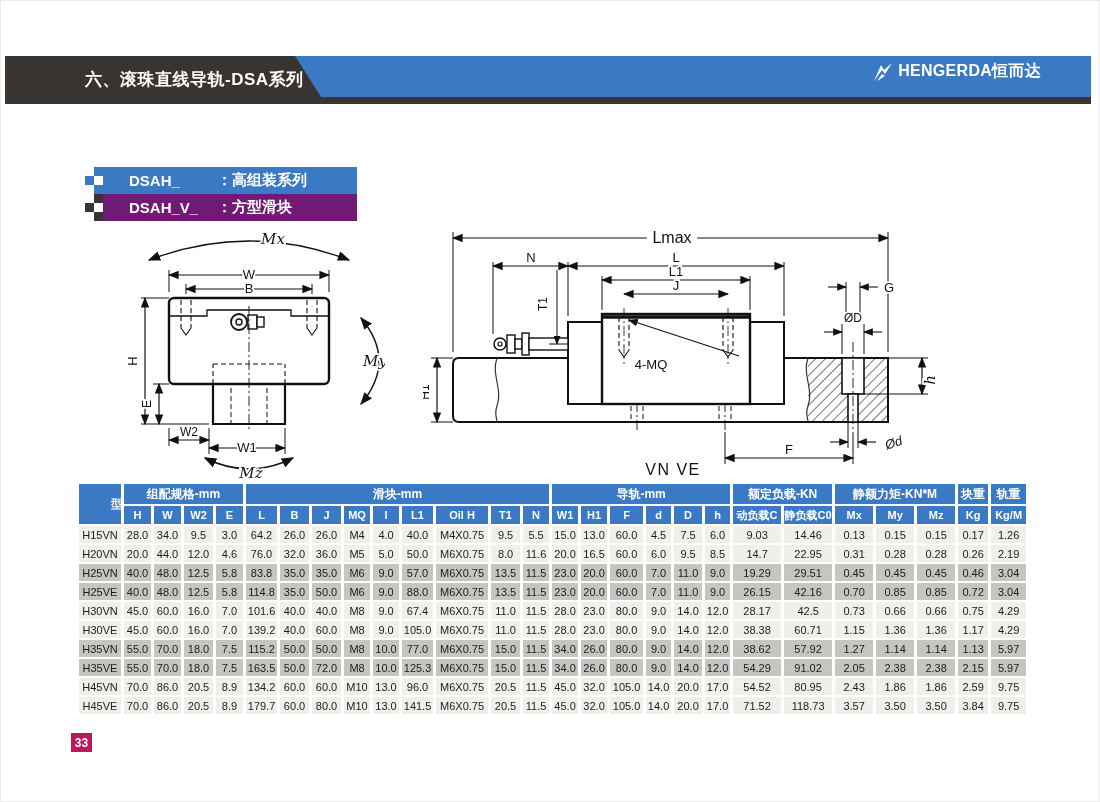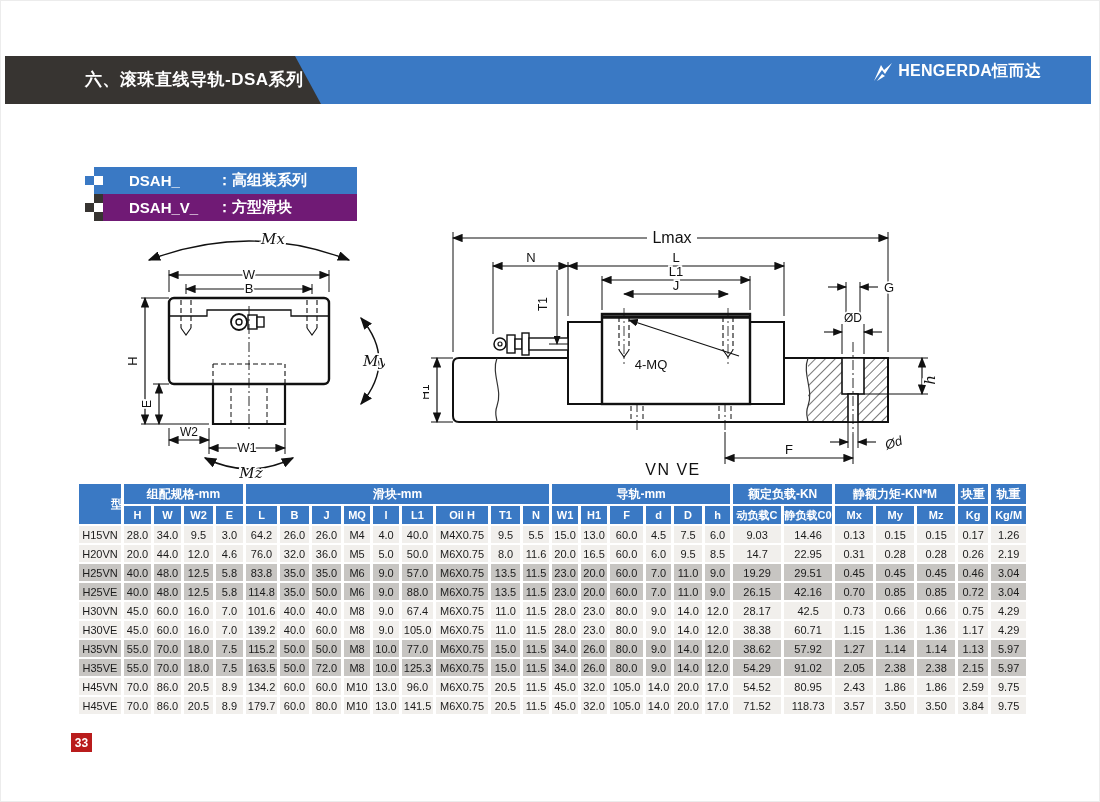--- a/index.html
+++ b/index.html
@@ -8,21 +8,21 @@
     position:relative; background:#fff; overflow:hidden;
     font-family:"Liberation Sans", sans-serif;
     box-shadow: inset 0 0 0 1px #ececec;
   }
   
   .top-bar { position:absolute; left:5px; top:56px; width:1086px; height:48px; background:#373431; }
   .top-bar .page-title {
     position:absolute; left:80px; top:12px; color:#fff; font-size:17px; font-weight:bold; letter-spacing:.5px;
   }
   .blue-band {
-    position:absolute; left:290px; right:0; top:0; height:48px; background:#3A79C4;
+    position:absolute; left:290px; right:0; top:0; height:41px; background:#3A79C4;
     clip-path:polygon(0 0, 100% 0, 100% 100%, 26px 100%);
   }
   .brand { position:absolute; right:50px; top:5px; display:flex; align-items:center; gap:5px; }
   .brand .brand-text { color:#fff; font-size:16px; font-weight:bold; letter-spacing:.3px; }
   
   .series-box { position:absolute; left:85px; top:167px; width:272px; height:54px; }
   .checker { position:absolute; left:0; top:0; width:18px; height:54px; }
   .checker .ck-top { width:18px; height:27px; background:repeating-conic-gradient(#3A79C4 0% 25%, #fff 0% 50%); background-size:18px 18px; }
   .checker .ck-bot { width:18px; height:27px; background:repeating-conic-gradient(#373431 0% 25%, #fff 0% 50%); background-size:18px 18px; }
   .series-row { position:absolute; left:18px; width:254px; height:27px; color:#fff; font-size:15px; font-weight:bold;
@@ -41,21 +41,21 @@
   .spec-table-wrap { position:absolute; left:76px; top:482px; width:953px; }
   table.spec { width:953px; table-layout:fixed; border-collapse:separate; border-spacing:3px 2px; }
   table.spec th { background:#3A79C4; color:#fff; font-weight:bold; text-align:center; vertical-align:middle; overflow:hidden; white-space:nowrap; }
   table.spec th.grp { font-size:12px; height:20px; }
   table.spec th.sub { font-size:11px; height:18px; }
   table.spec th.model-h { font-size:12px;padding-left:32px; }
   table.spec td { font-size:11px; color:#1b1b1b; text-align:center; height:17px; overflow:hidden; white-space:nowrap; }
   tr.row-light td { background:#F1EFEC; }
   tr.row-gray  td { background:#C7C5C2; }
   
-  .page-num { position:absolute; left:71px; top:733px; width:21px; height:19px; background:#b91c1c;
+  .page-num { position:absolute; left:71px; top:733px; width:21px; height:19px; background:#be185d;
     color:#fff; font-size:12px; font-weight:bold; display:flex; align-items:center; justify-content:center; }
 </style>
 </head>
 <body>
 
 <div class="top-bar">
   <div class="blue-band">
     <div class="brand">
       <svg width="20" height="20" viewBox="0 0 20 20">
         <path d="M1,19 L8,3 L11,8 L19,1 L12,12 L9,8 Z" fill="#fff"></path>

